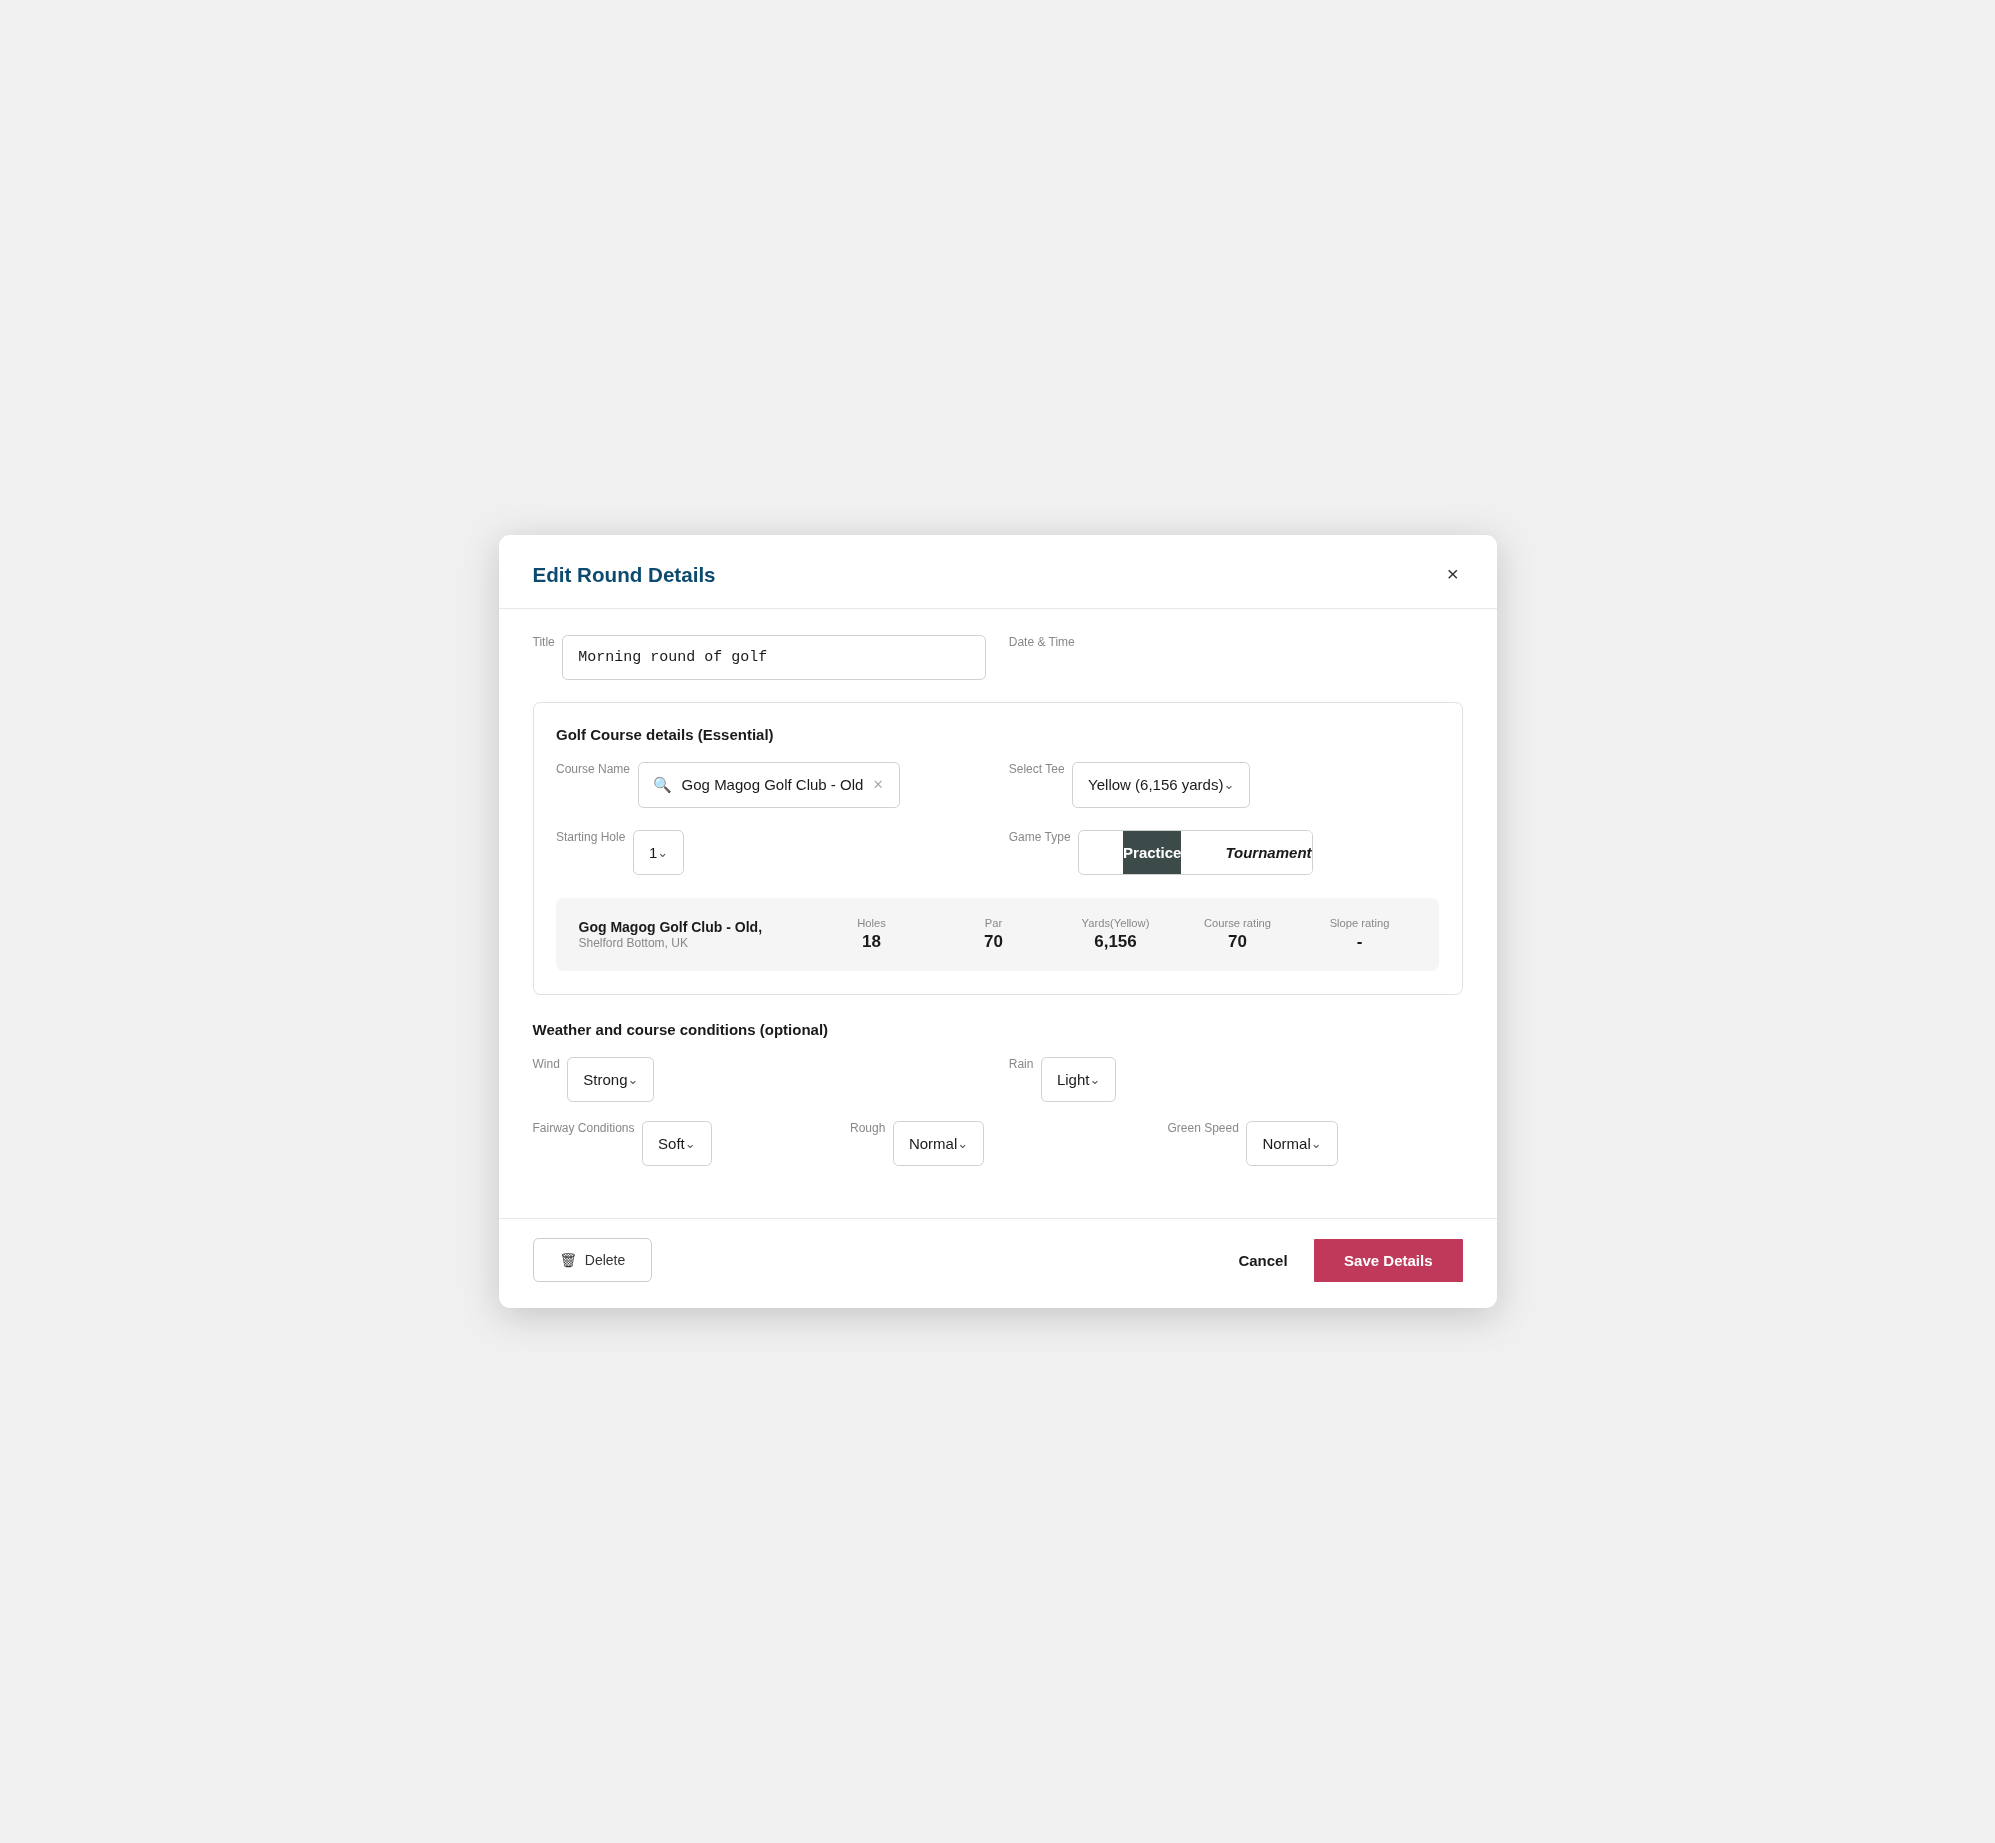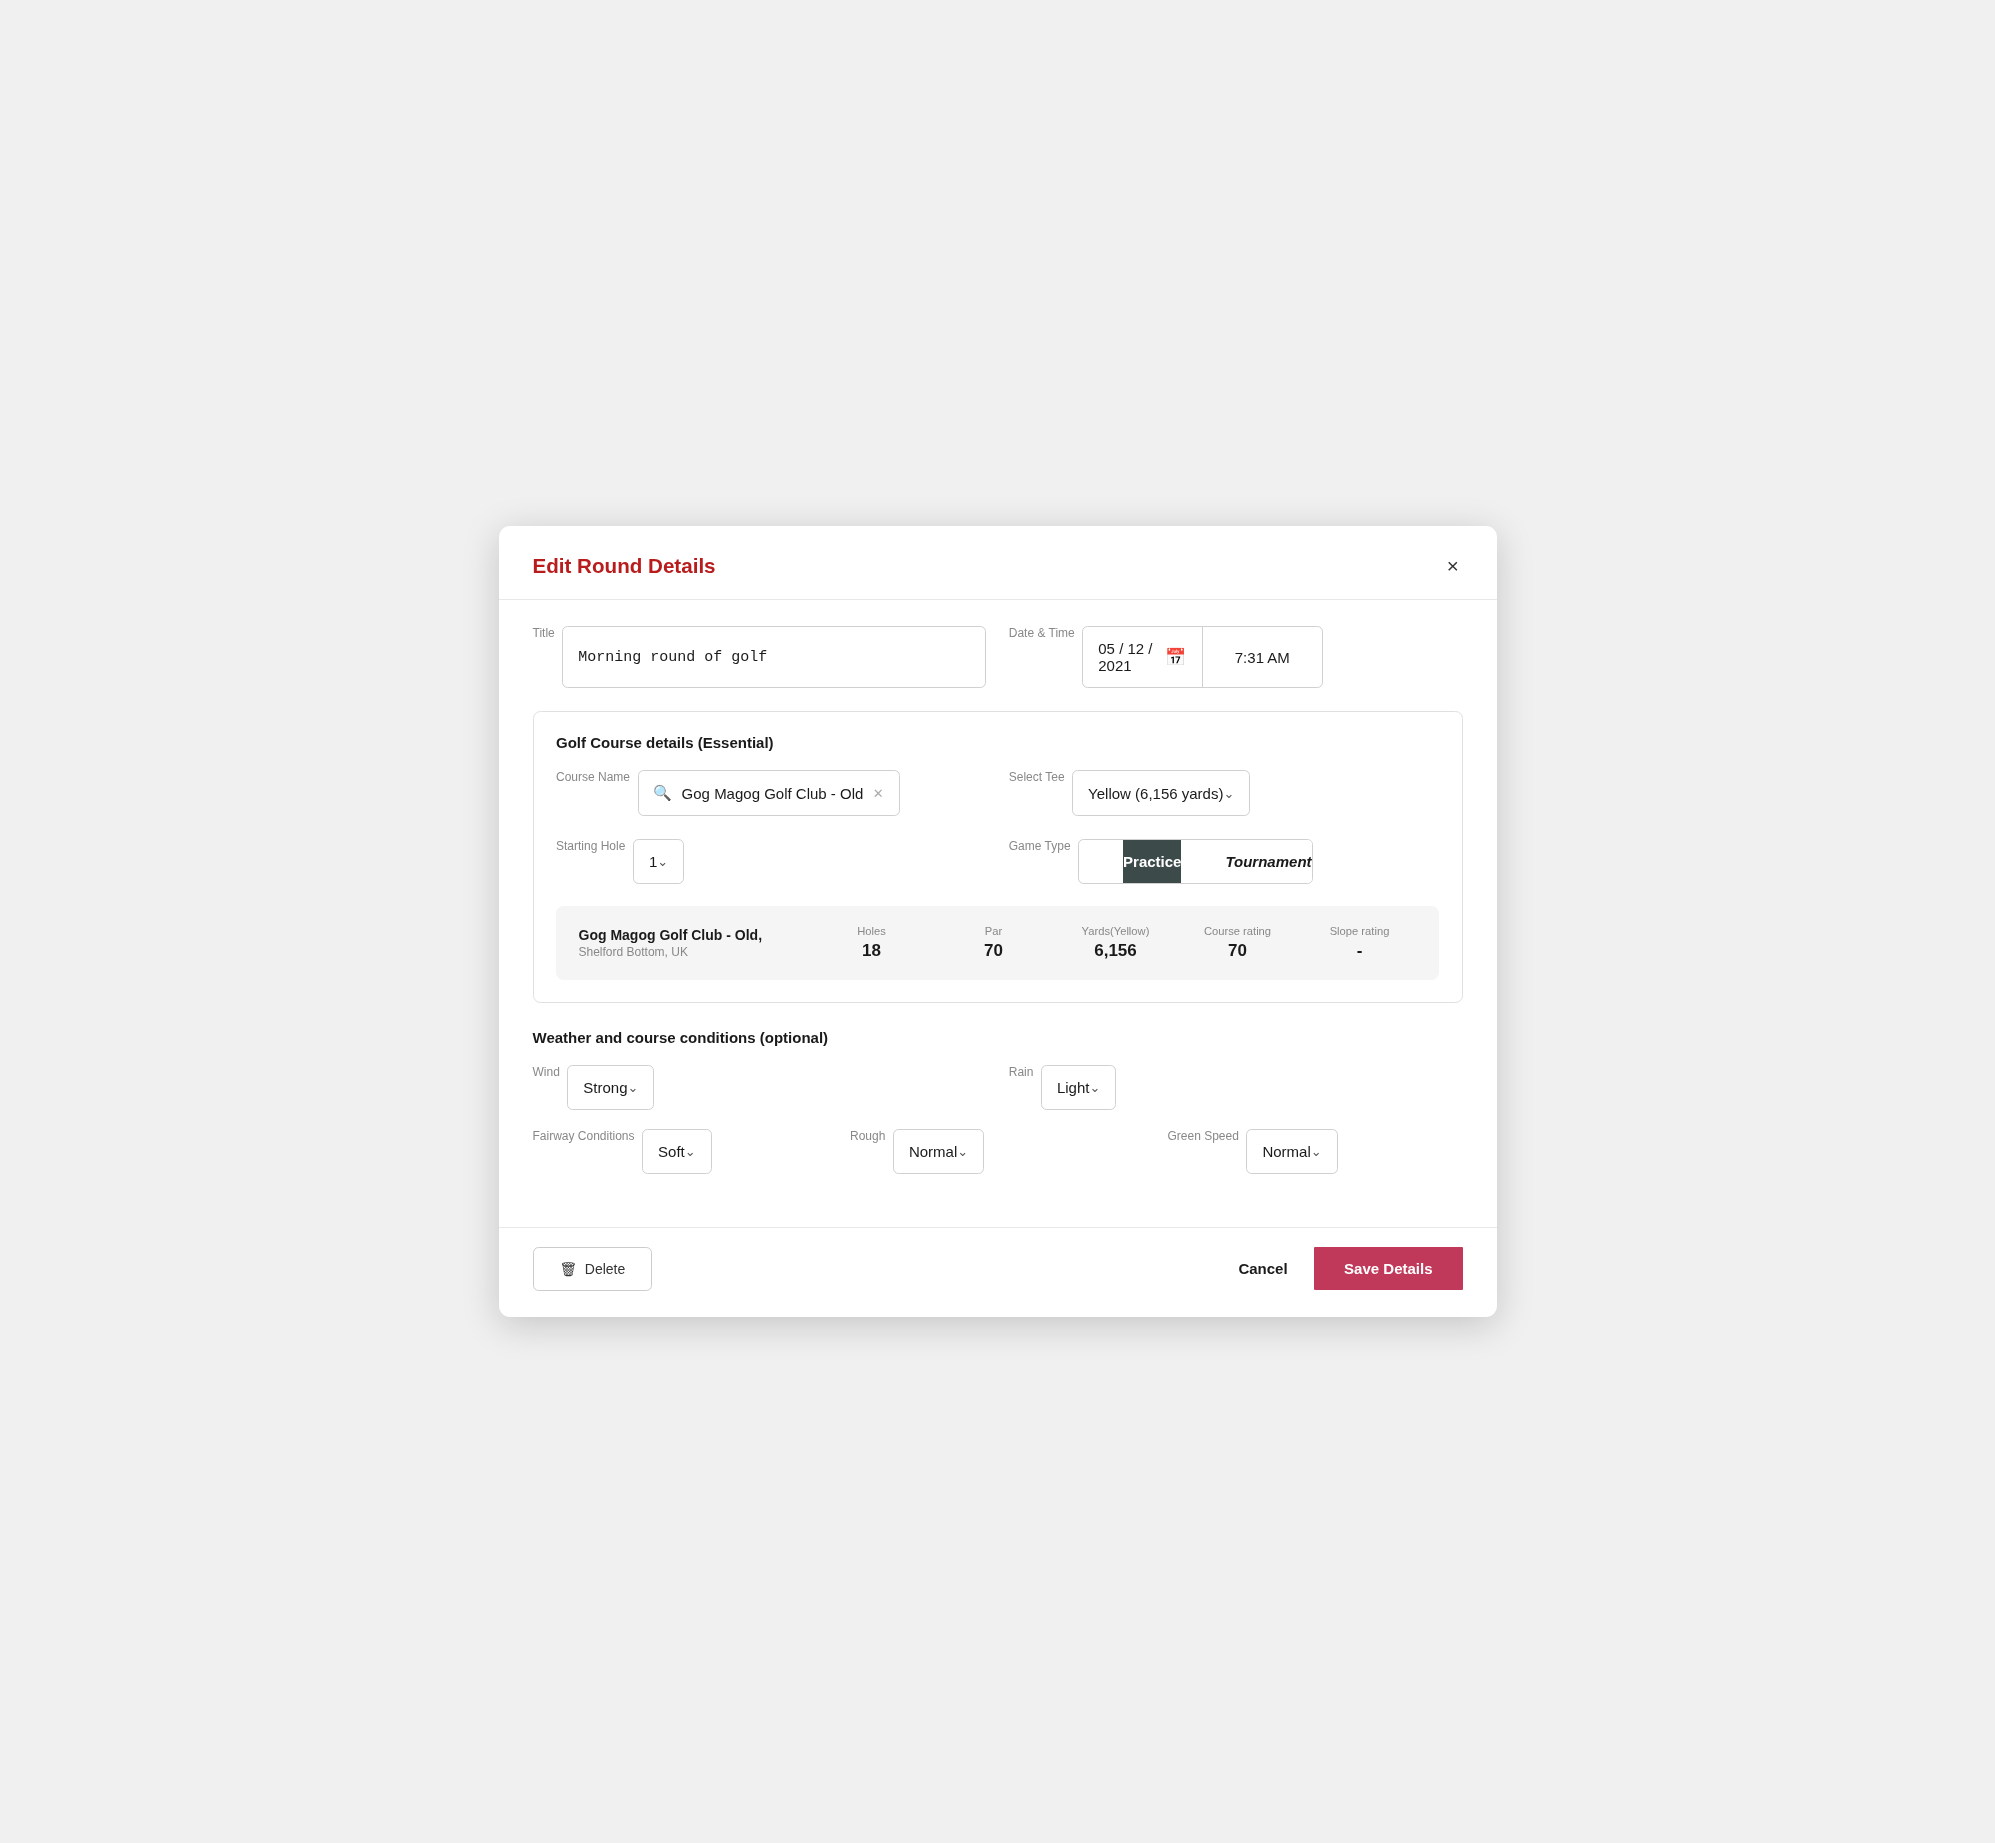--- a/index.html
+++ b/index.html
@@ -23,21 +23,21 @@
     .modal-header {
       display: flex;
       align-items: center;
       justify-content: space-between;
       padding: 26px 34px 19px 34px;
       border-bottom: 0.9px solid #e8e8e8;
     }
     .modal-title {
       font-size: 20.6px;
       font-weight: 700;
-      color: #b91c1c;
+      color: #0c4a6e;
     }
     .close-btn {
       background: none;
       border: none;
       font-size: 20.6px;
       cursor: pointer;
       color: #333;
       padding: 3.7px;
       line-height: 1;
     }
@@ -274,29 +274,20 @@
 
   <div class="modal-body">
 
     <div class="field-row">
       <div class="field-group flex-2">
         <label class="field-label">Title</label>
         <input class="text-input" type="text" value="Morning round of golf" style="">
       </div>
       <div class="field-group flex-2">
         <label class="field-label">Date &amp; Time</label>
-        <div class="date-time-row">
-          <div class="date-part">
-            <span>05 /  12  / 2021</span>
-            <span class="cal-icon">📅</span>
-          </div>
-          <div class="time-part">
-            <span>7:31 AM</span>
-          </div>
-        </div>
       </div>
     </div>
 
     <div class="section-box">
       <div class="section-title">Golf Course details (Essential)</div>
 
       <div class="field-row">
         <div class="field-group flex-1">
           <label class="field-label">Course Name</label>
           <div class="course-name-field">

